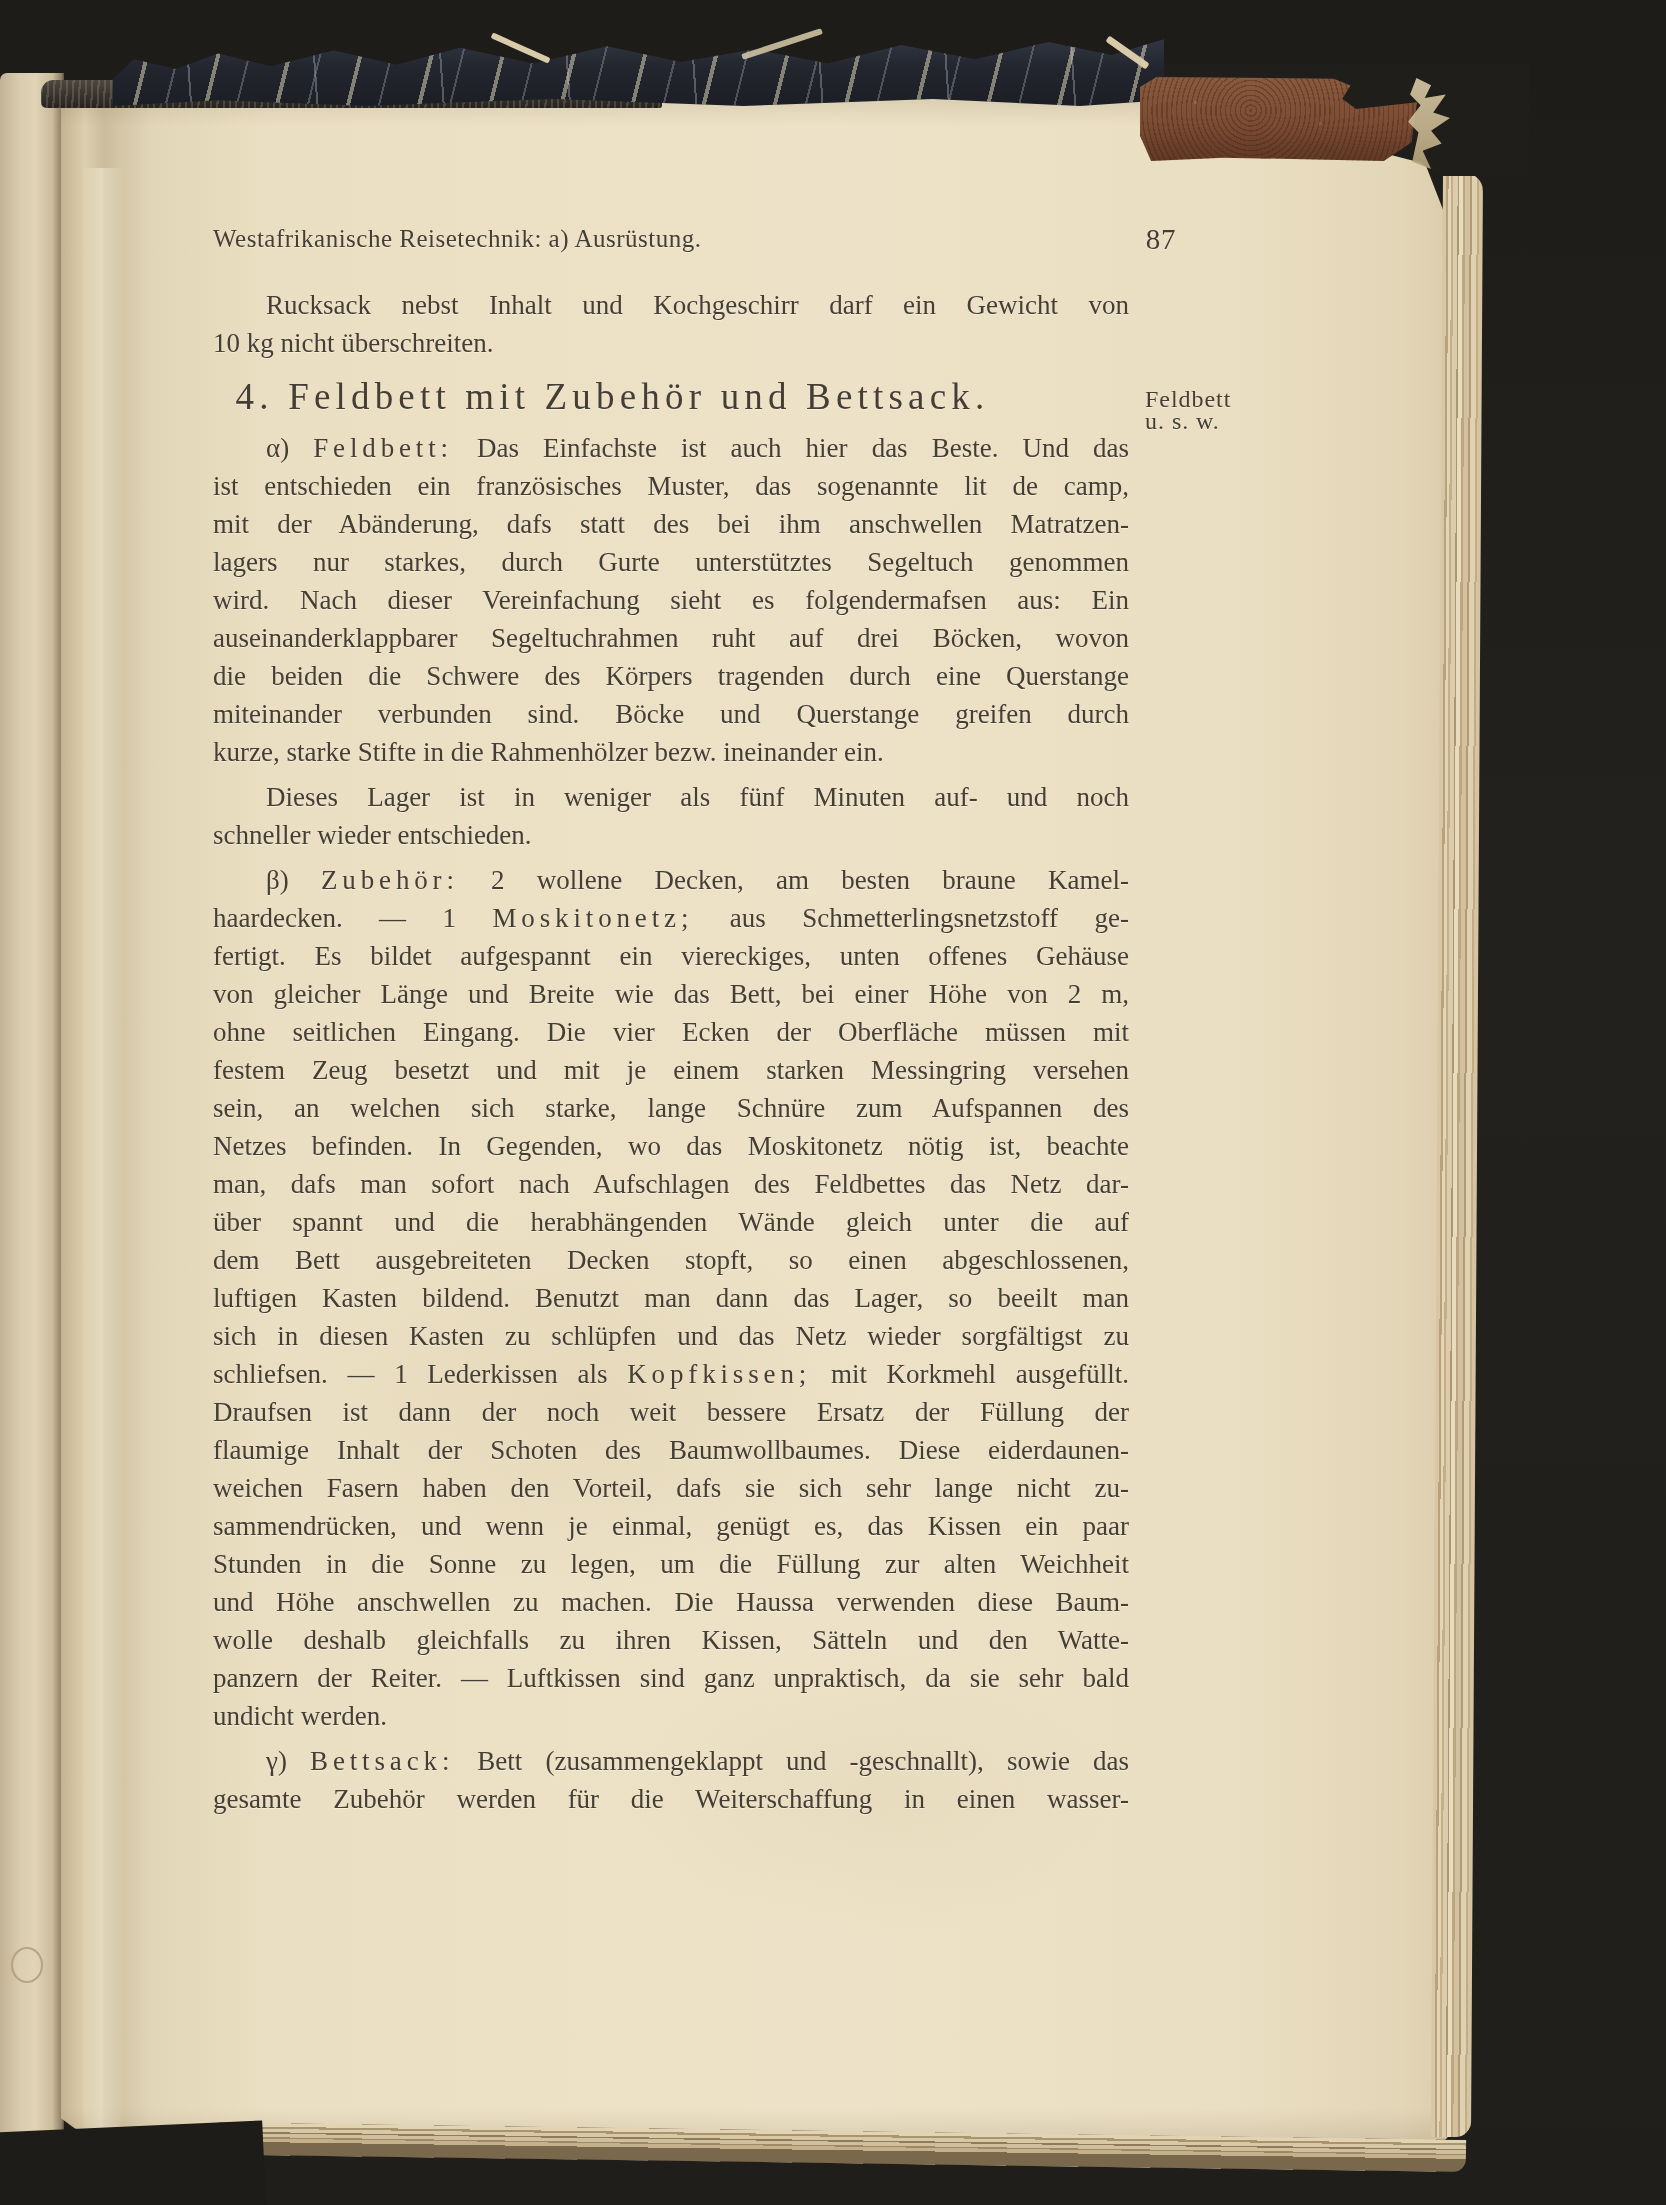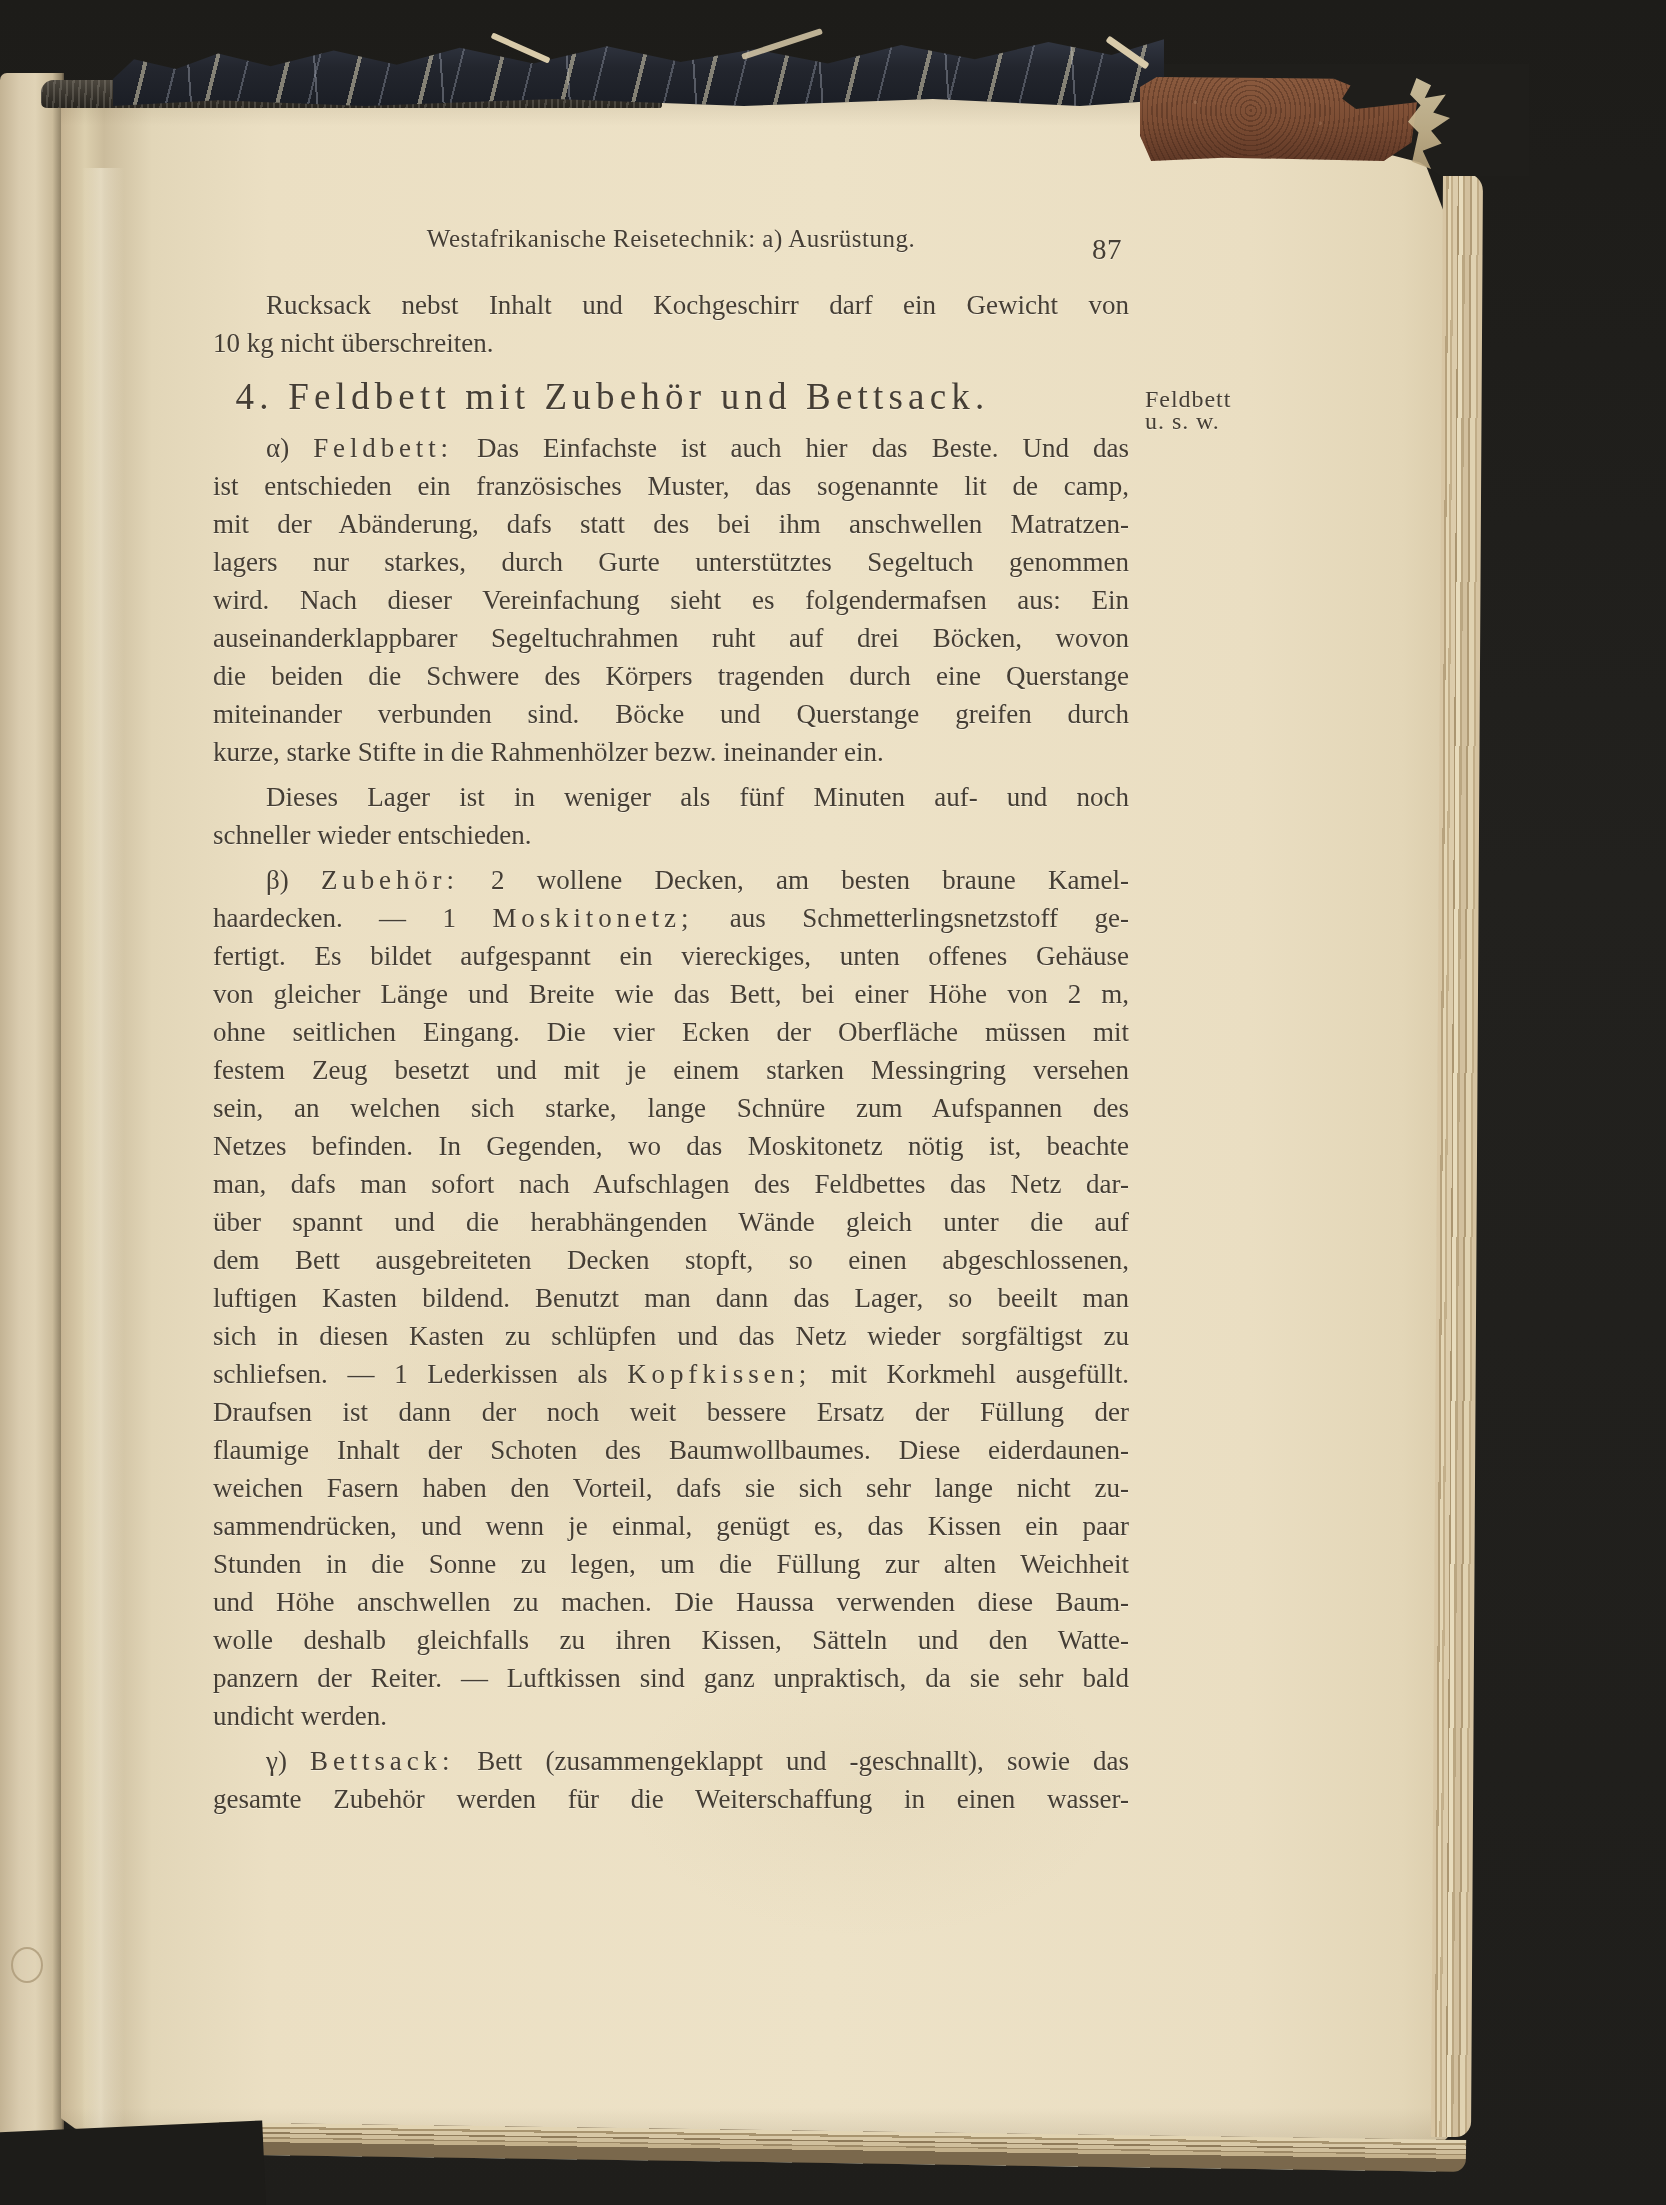--- a/index.html
+++ b/index.html
@@ -114,25 +114,25 @@
   
   .ring-mark{
     position:absolute;left:11.2px;top:1947px;width:28px;height:32px;
     border:2.8px solid rgba(168,150,116,.75);border-radius:50%;
     background:rgba(228,216,188,.25);
   }
   
   .textual{color:#453e35;text-shadow:0 0.7px 0 rgba(255,252,240,.5);}
   .running-head-row{
     position:absolute;left:152px;top:148px;width:916px;height:32px;
-    font-size:25px;letter-spacing:.02em;text-align:center;
+    font-size:25px;letter-spacing:.02em;
   }
   .page-number{
-    position:absolute;left:1031px;top:156px;width:84px;
-    font-size:29px;text-align:left;letter-spacing:.02em;
+    position:absolute;left:1031px;top:146px;width:84px;
+    font-size:29px;text-align:right;letter-spacing:.02em;
   }
   .margin-note{
     position:absolute;left:1084px;top:311px;width:154px;
     font-size:24px;line-height:22.3px;letter-spacing:.04em;
   }
   .text-block{
     position:absolute;left:152px;top:209px;width:916px;
     font-size:27px;line-height:38px;
   }
   .line{

